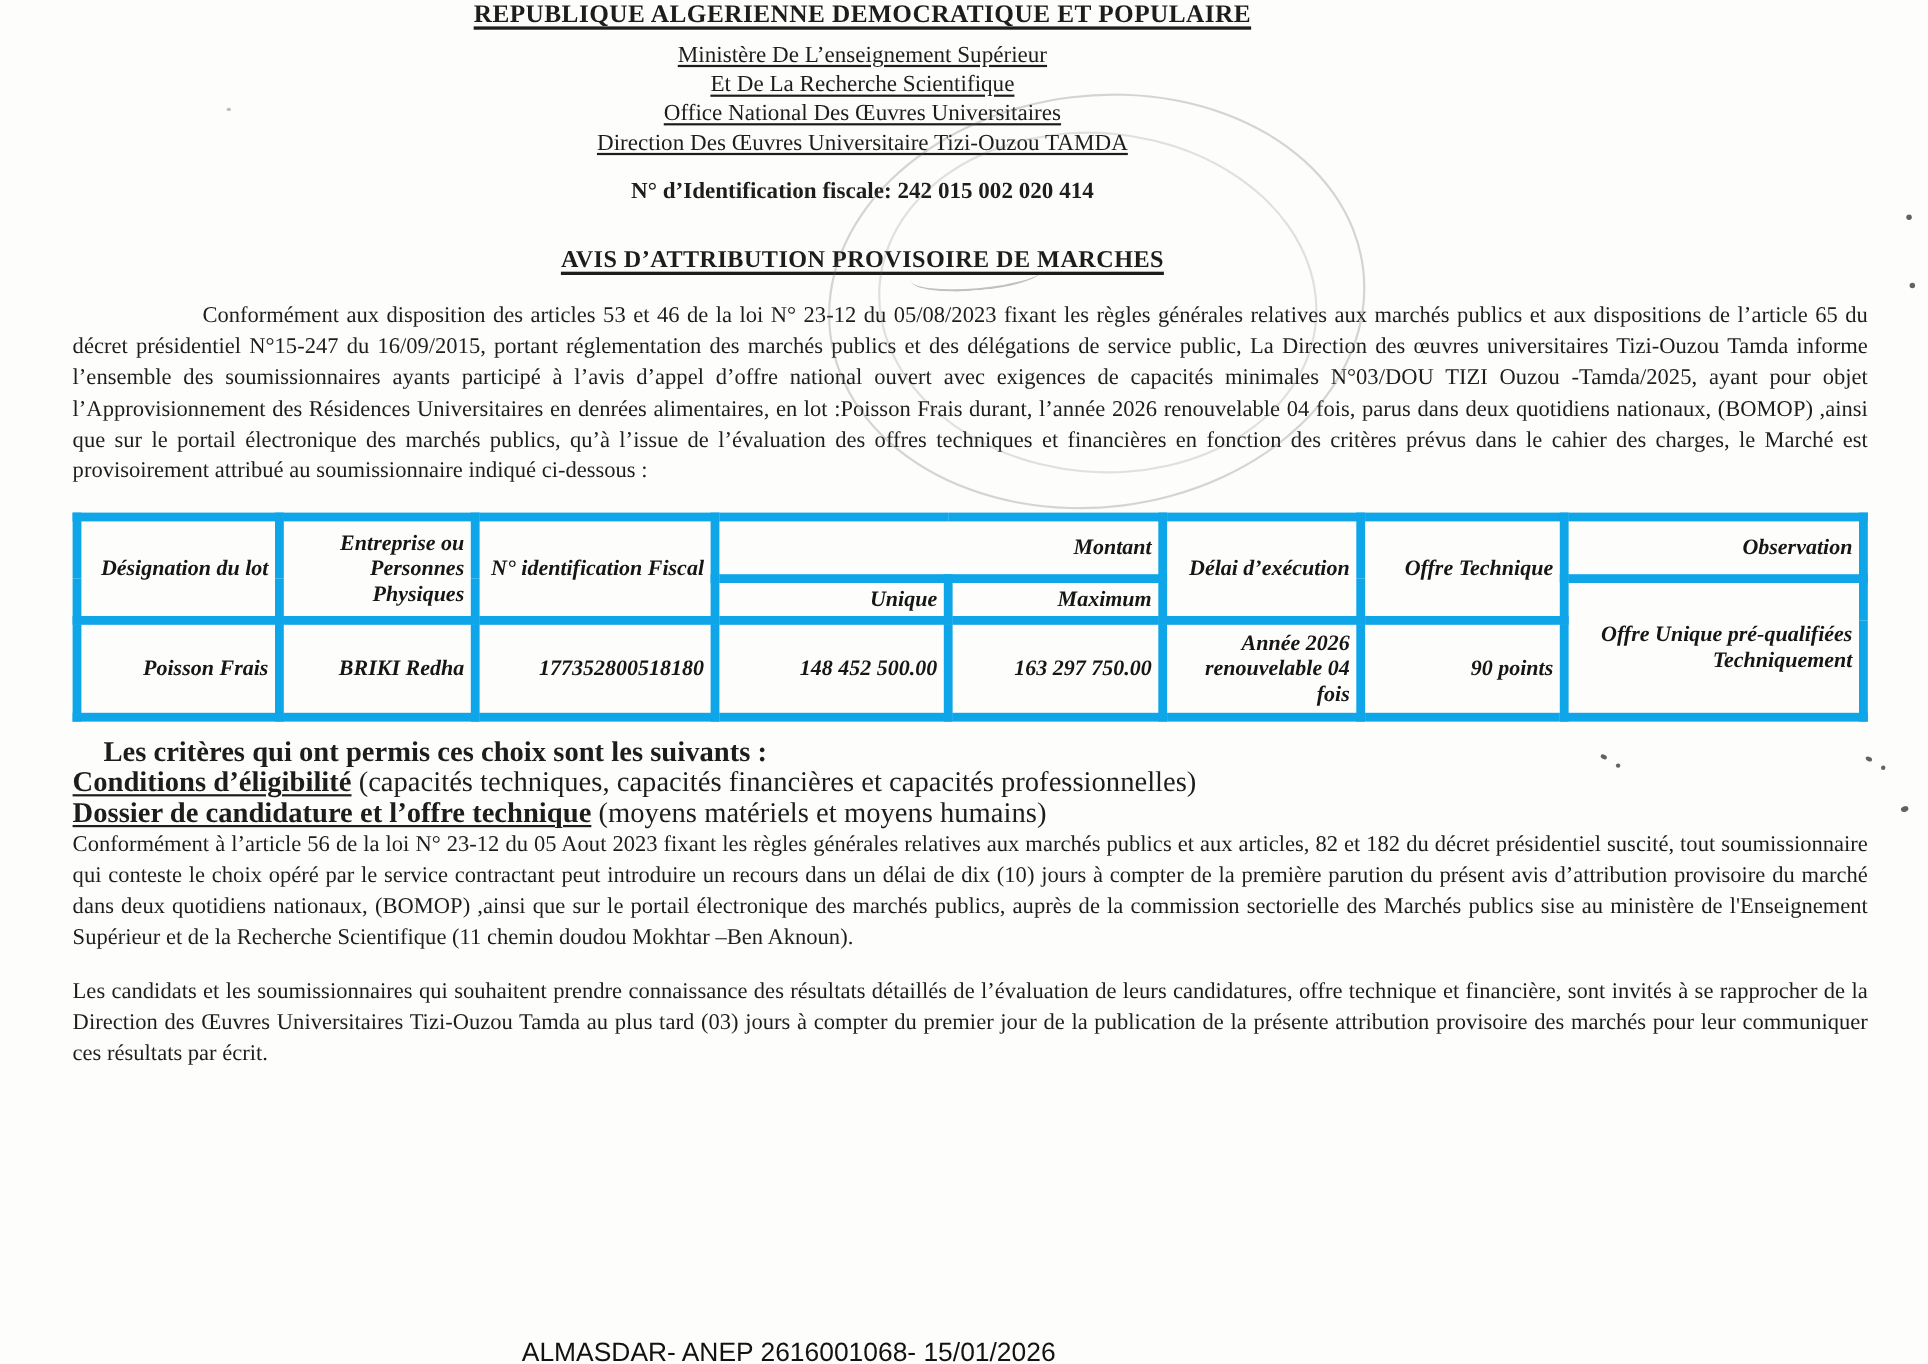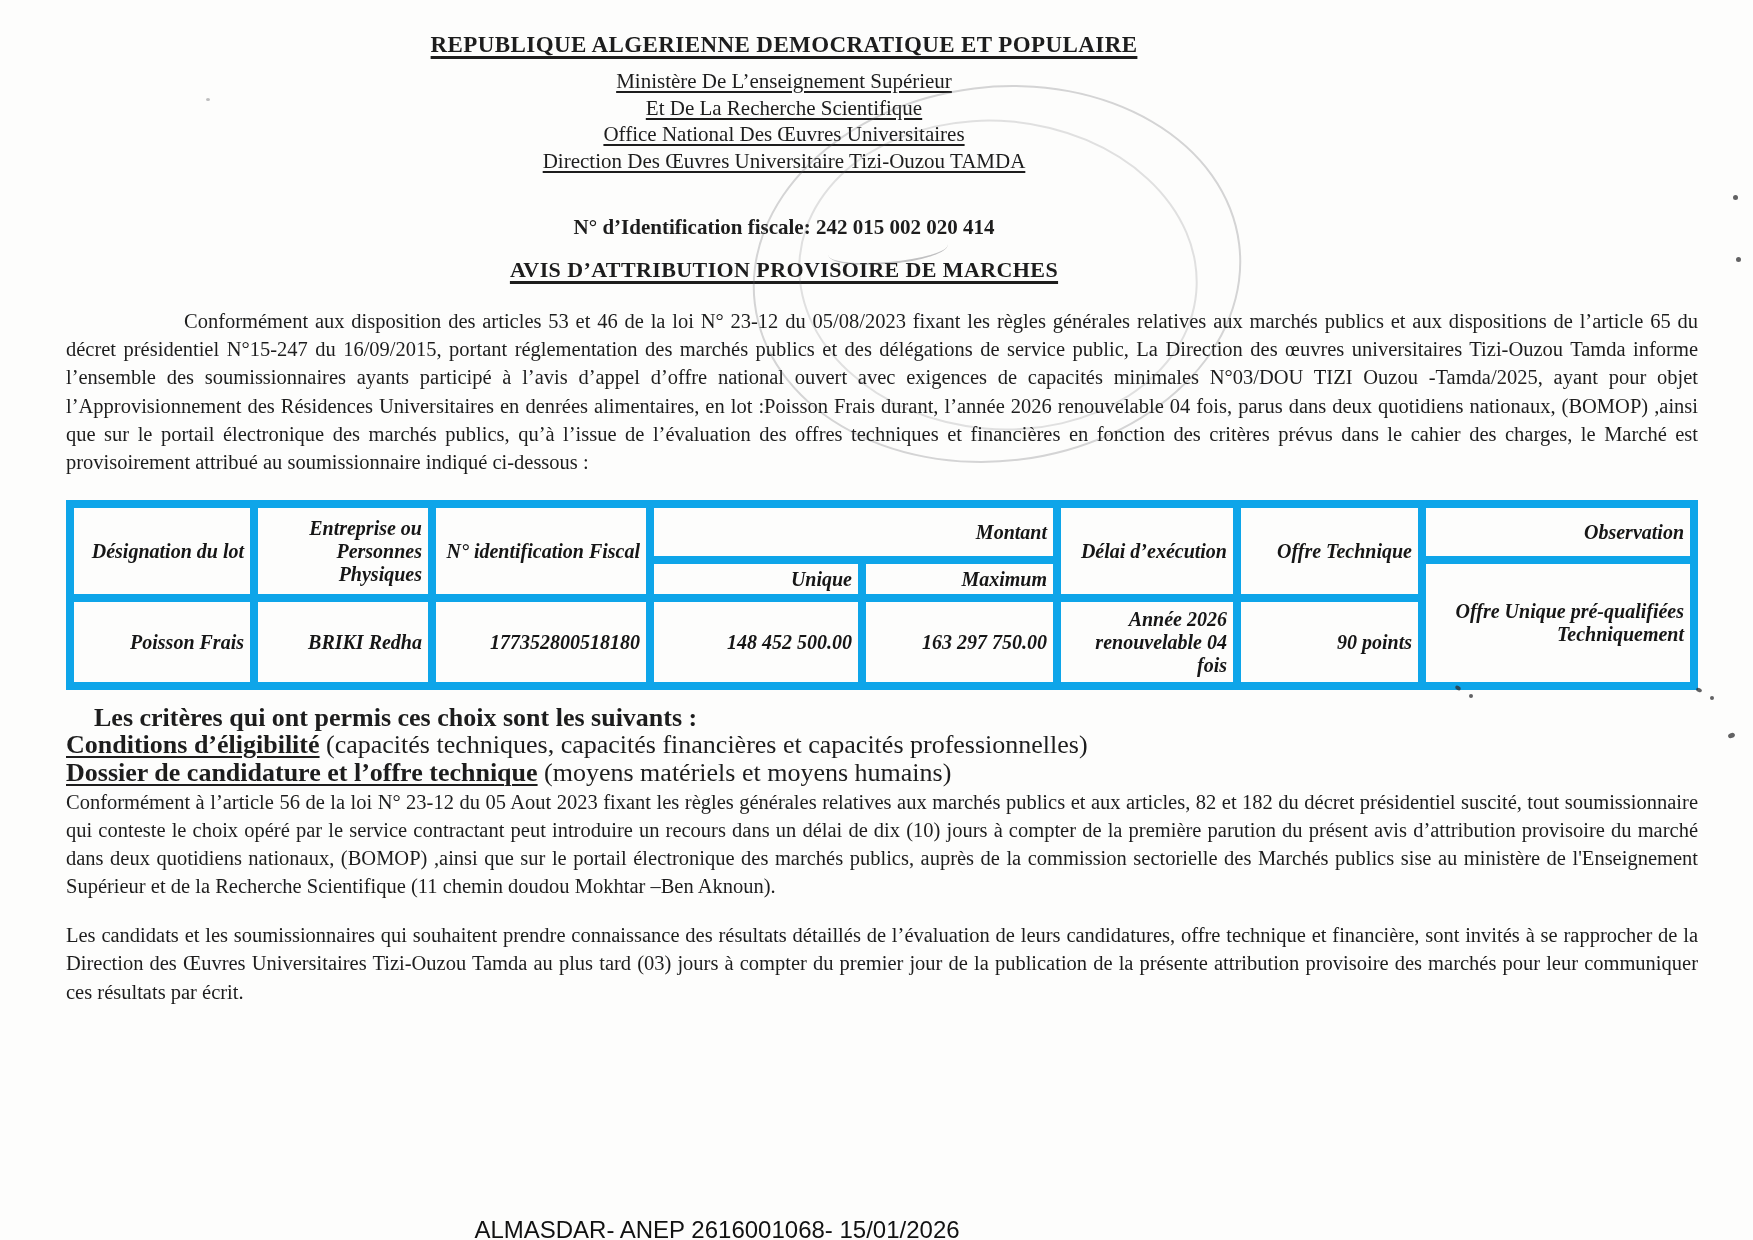--- a/index.html
+++ b/index.html
@@ -3,31 +3,31 @@
 <meta charset="utf-8">
 <style>
   html,body{margin:0;padding:0;}
   body{
     width:1753px;height:1240px;
     background:#fdfdfc;
     font-family:"Liberation Serif", serif;
     color:#1d1d1d;
     overflow:hidden;
   }
-  .page{position:relative;width:1753px;height:1240px;box-sizing:border-box;padding-top:32px;border-radius:29px;}
+  .page{position:relative;width:1753px;height:1240px;box-sizing:border-box;border-radius:29px;}
 
   
   .header-block{width:1436px;margin-left:66px;text-align:center;}
   .h-line1{font-size:23px;font-weight:bold;letter-spacing:.4px;
            text-decoration:underline;text-decoration-thickness:2.5px;text-underline-offset:4px;
            margin-bottom:10px;}
   .h-sub{font-size:21px;line-height:26.5px;
          text-decoration:underline;text-decoration-thickness:1.8px;text-underline-offset:3px;}
-  .fiscal{margin-top:41px;font-size:21px;font-weight:bold;font-family:Liberation Serif, serif;}
-  .doc-title{margin-top:17px;font-size:22px;font-weight:bold;letter-spacing:.4px;
+  .fiscal{margin-top:19px;font-size:21px;font-weight:bold;font-family:Liberation Serif, serif;}
+  .doc-title{margin-top:37px;font-size:22px;font-weight:bold;letter-spacing:.4px;
              text-decoration:underline;text-decoration-thickness:2.5px;text-underline-offset:4px;}
 
   .body-text{width:1632px;margin-left:66px;font-size:20.5px;line-height:28.2px;text-align:justify;}
   .intro{margin-top:24px;text-indent:118px;}
 
   table.award{margin-left:66px;margin-top:24px;border-collapse:collapse;table-layout:fixed;width:1624px;
               font-size:20px;font-weight:bold;color:#161616;}
   table.award th, table.award td{
     border:8px solid #0ea5e9;text-align:right;vertical-align:middle;
     padding:3px 6px;font-weight:bold;overflow:hidden;font-style:italic;

